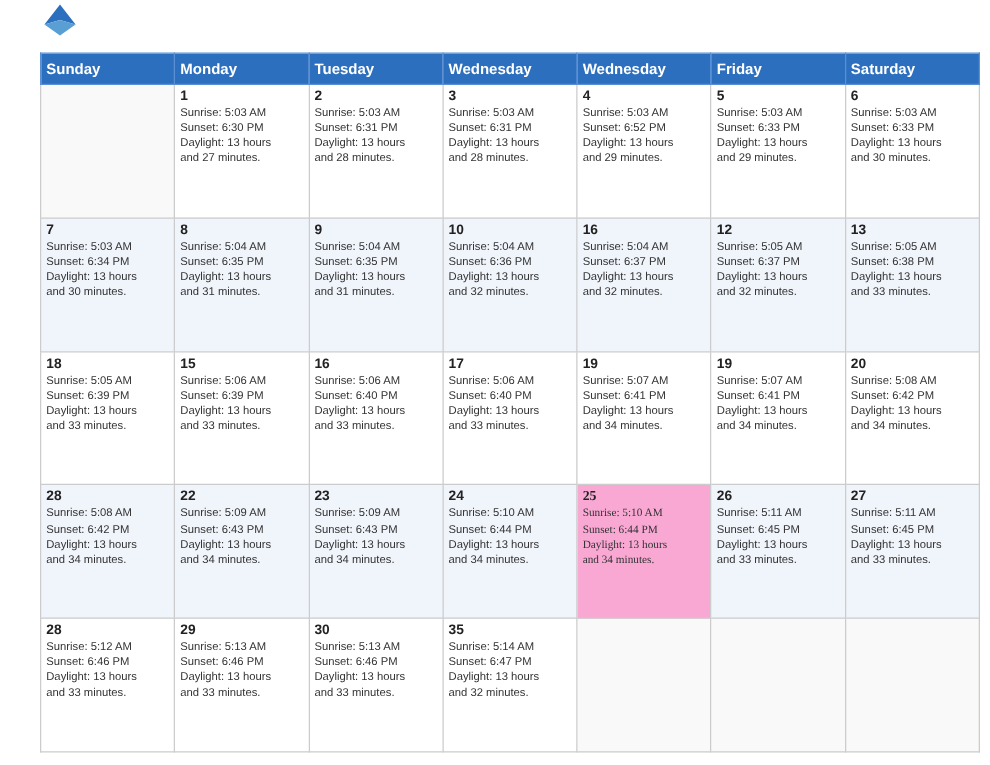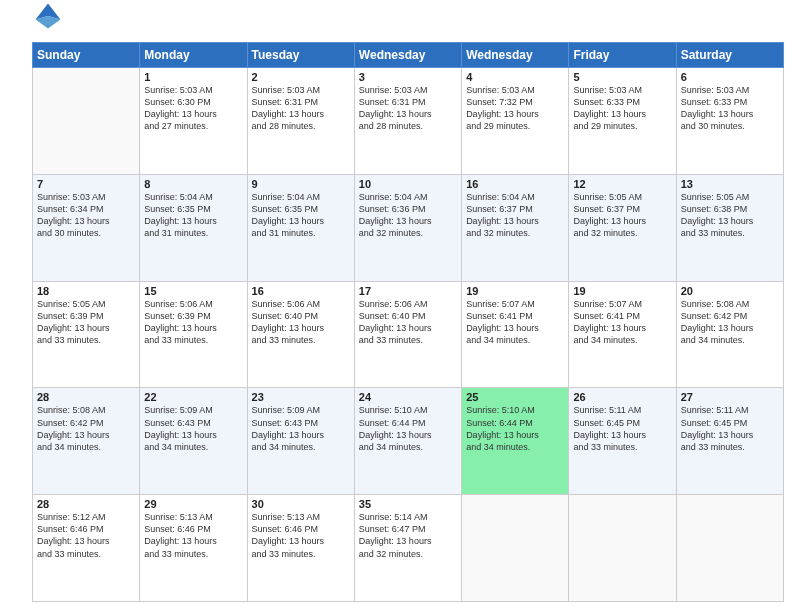--- a/index.html
+++ b/index.html
@@ -154,21 +154,21 @@
               <div>Sunrise: 5:03 AM</div>
               <div>Sunset: 6:31 PM</div>
               <div>Daylight: 13 hours</div>
               <div>and 28 minutes.</div>
             </div>
           </td>
           <td>
             <span class="day-number">4</span>
             <div class="cell-content">
               <div>Sunrise: 5:03 AM</div>
-              <div>Sunset: 7:32 PM</div>
+              <div>Sunset: 6:52 PM</div>
               <div>Daylight: 13 hours</div>
               <div>and 29 minutes.</div>
             </div>
           </td>
           <td>
             <span class="day-number">5</span>
             <div class="cell-content">
               <div>Sunrise: 5:03 AM</div>
               <div>Sunset: 6:33 PM</div>
               <div>Daylight: 13 hours</div>
@@ -345,21 +345,21 @@
           </td>
           <td style="background: rgb(240, 244, 251);">
             <span class="day-number">24</span>
             <div class="cell-content">
               <div>Sunrise: 5:10 AM</div>
               <div>Sunset: 6:44 PM</div>
               <div>Daylight: 13 hours</div>
               <div>and 34 minutes.</div>
             </div>
           </td>
-          <td style="background: #86efac;">
+          <td style="background: #f9a8d4; font-family: Liberation Serif, serif;">
             <span class="day-number">25</span>
             <div class="cell-content">
               <div>Sunrise: 5:10 AM</div>
               <div>Sunset: 6:44 PM</div>
               <div>Daylight: 13 hours</div>
               <div>and 34 minutes.</div>
             </div>
           </td>
           <td style="background: rgb(240, 244, 251);">
             <span class="day-number">26</span>

